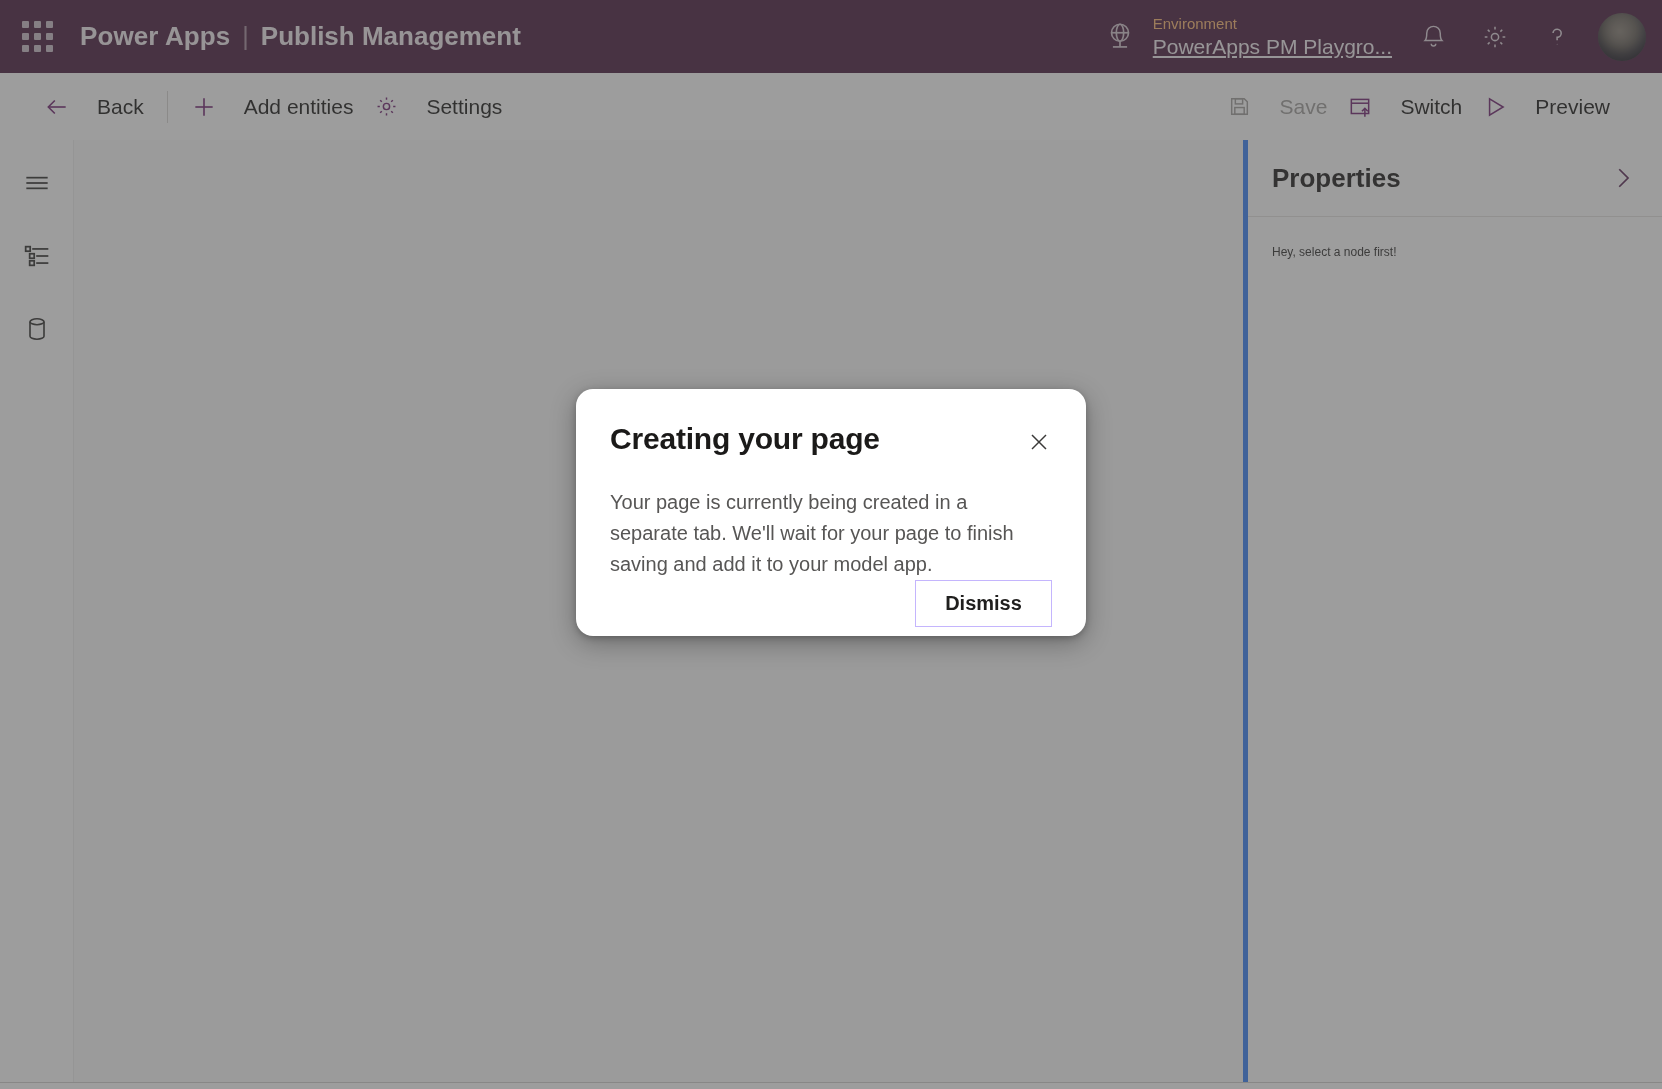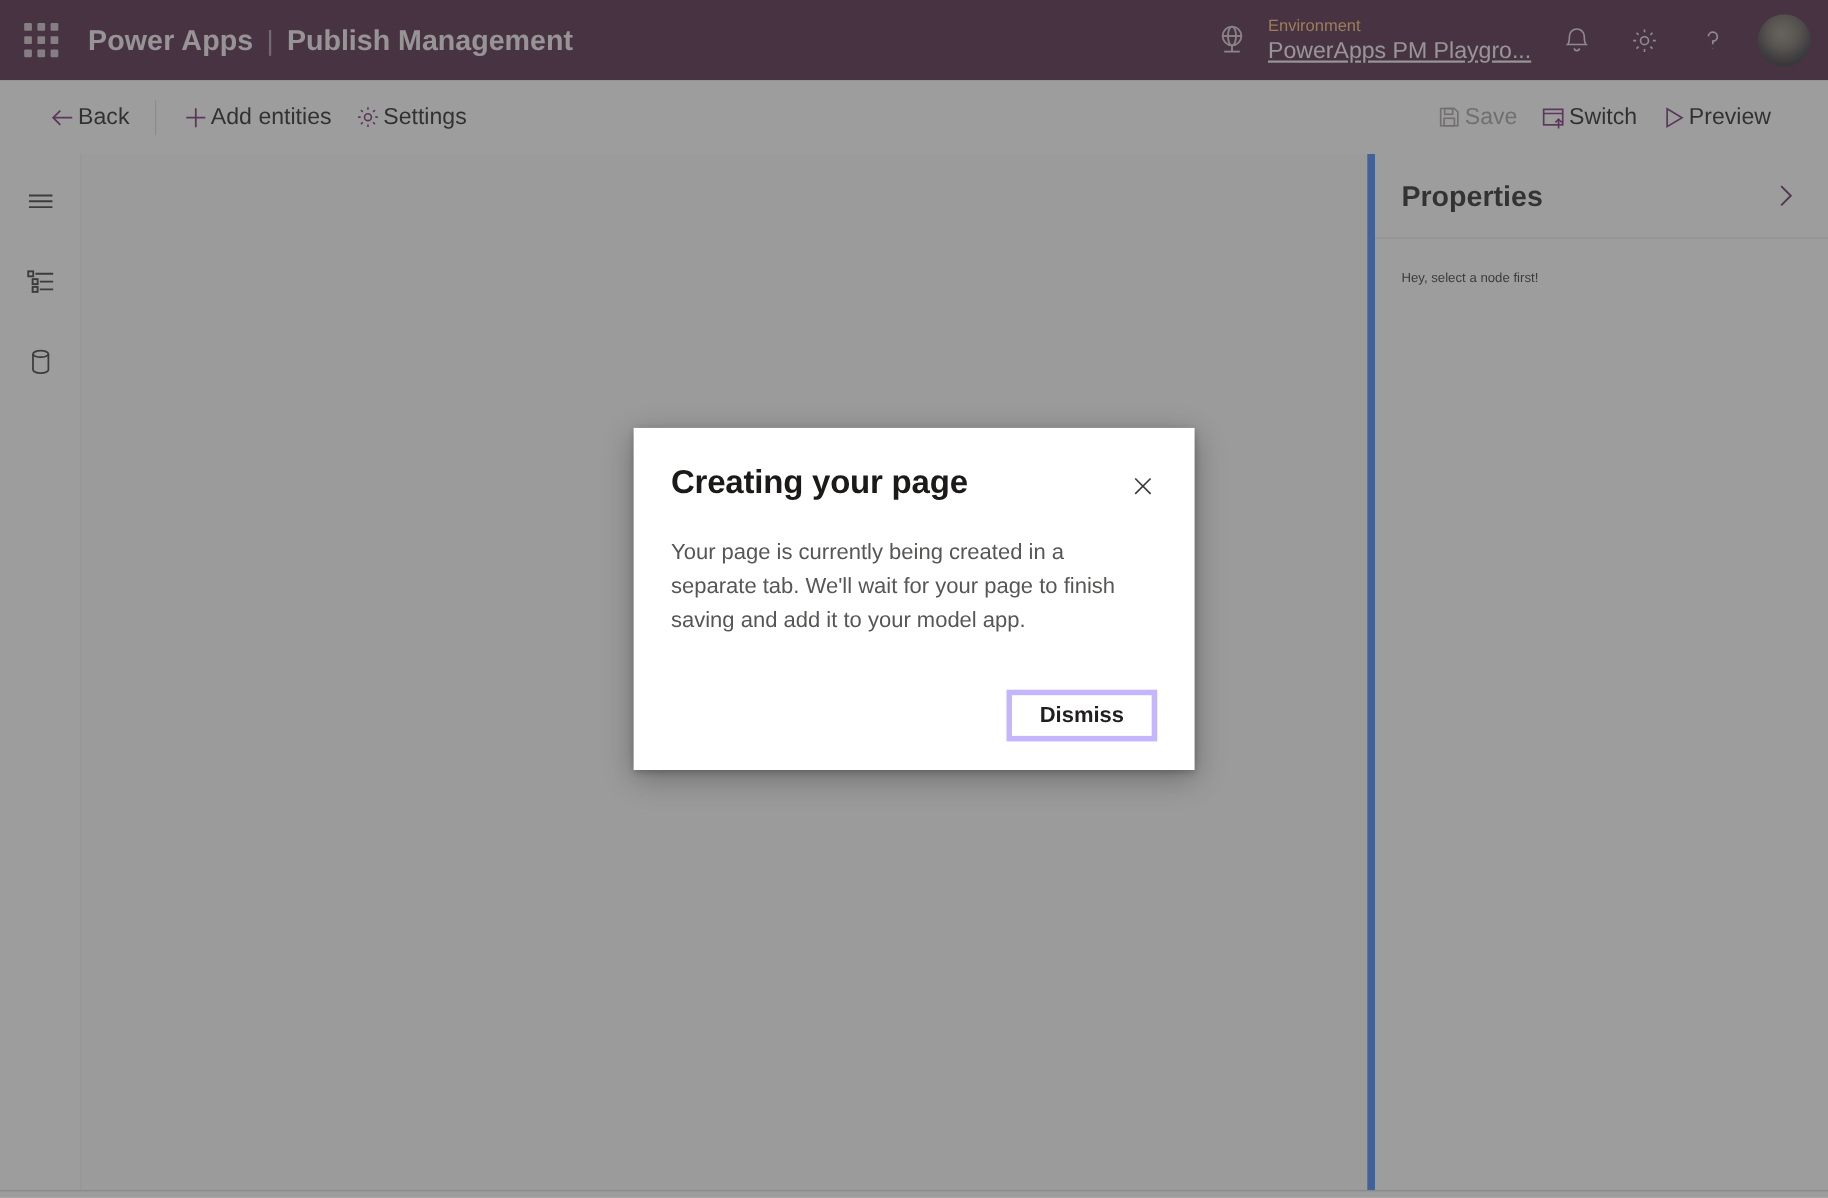--- a/index.html
+++ b/index.html
@@ -62,21 +62,21 @@
   }
 
   
   .cmdbar {
     position: absolute; left: 0; top: 73px;
     width: 1662px; height: 67px;
     background: #ffffff;
     display: flex; align-items: center;
   }
   .cmd {
-    display: flex; align-items: center; gap: 1px;
+    display: flex; align-items: center; gap: 27px;
     height: 46px; padding: 0 10px;
     font-size: 21px; color: #1b1a19;
     cursor: pointer; white-space: nowrap;
   }
   .cmd.first { margin-left: 34px; }
   .cmd .ci { display: flex; align-items: center; justify-content: center; width: 26px; height: 26px; }
   .cmd.disabled { color: #a19f9d; cursor: default; }
   .vsep { width: 1px; height: 32px; background: #d9d7d5; margin: 0 13px; }
   .cmd-right { margin-left: auto; display: flex; align-items: flex-start; padding-right: 42px; }
 
@@ -100,21 +100,21 @@
     width: 1170px; height: 942px;
     background: #fafafa;
     border-left: 1px solid #efefef;
   }
 
   
   .props {
     position: absolute; left: 1243px; top: 140px;
     width: 419px; height: 942px;
     background: #ffffff;
-    border-left: 7px solid #3b82f6;
+    border-left: 5px solid #3b82f6;
   }
   .props-head {
     height: 77px; display: flex; align-items: center;
     padding: 0 24px 0 24px;
     border-bottom: 1px solid #e6e4e2;
   }
   .props-title { font-size: 26px; font-weight: bold; color: #201f1e; }
   .props-collapse { margin-left: auto; cursor: pointer; display: flex; align-items: center; }
   .props-body { padding: 28px 24px; }
   .props-empty { font-size: 12px; color: #323130; }
@@ -124,45 +124,45 @@
     background: #d2d0ce;
   }
 
   
   .overlay {
     position: absolute; left: 0; top: 0; width: 1662px; height: 1089px;
     background: rgba(70,70,70,0.53);
   }
   .dialog {
     position: absolute; left: 576px; top: 389px;
-    width: 510px; height: 311px;
+    width: 510px; height: 247px;
     background: #ffffff;
     box-shadow: 0 7px 26px rgba(0,0,0,.30), 0 2px 6px rgba(0,0,0,.22);
     padding: 32px 34px 26px 34px;
-    display: flex; flex-direction: column;
+    display: flex; flex-direction: column; border-radius: 17px;
   }
   .dlg-top { display: flex; align-items: flex-start; }
   .dlg-title {
     font-size: 30px; font-weight: bold; color: #1b1a19;
     line-height: 36px; letter-spacing: -.2px;
   }
   .dlg-close {
     margin-left: auto; width: 38px; height: 38px; margin-top: 2px; margin-right: -6px;
     display: flex; align-items: center; justify-content: center;
     cursor: pointer; color: #4b4b4b;
   }
   .dlg-body {
     margin-top: 26px;
     font-size: 20px; line-height: 31px; color: #575655;
     max-width: 432px;
   }
   .dlg-footer { margin-top: auto; display: flex; justify-content: flex-end; }
   .btn-dismiss {
     min-width: 137px; height: 47px;
-    background: #ffffff; border: 5px solid #c4b5fd;
+    background: #ffffff; border: 1px solid #c4b5fd;
     font-family: "Liberation Sans", sans-serif;
     font-size: 20px; font-weight: bold; color: #201f1e;
     cursor: pointer;
   }
 </style>
 </head>
 <body>
 
 <div id="root">
 

